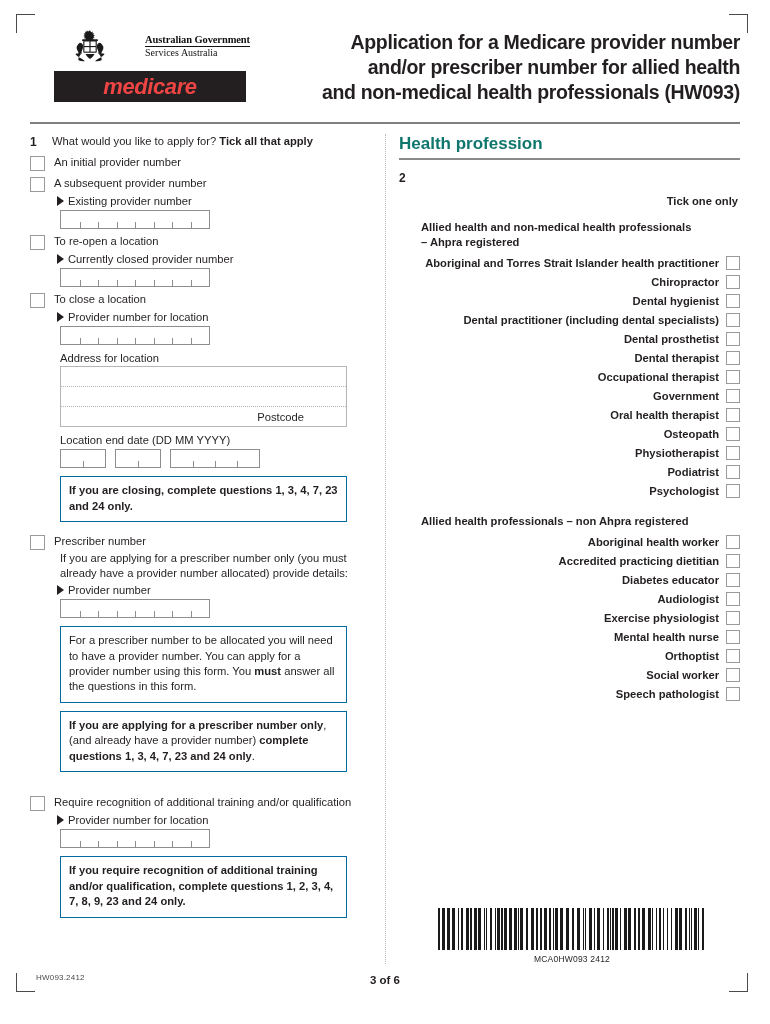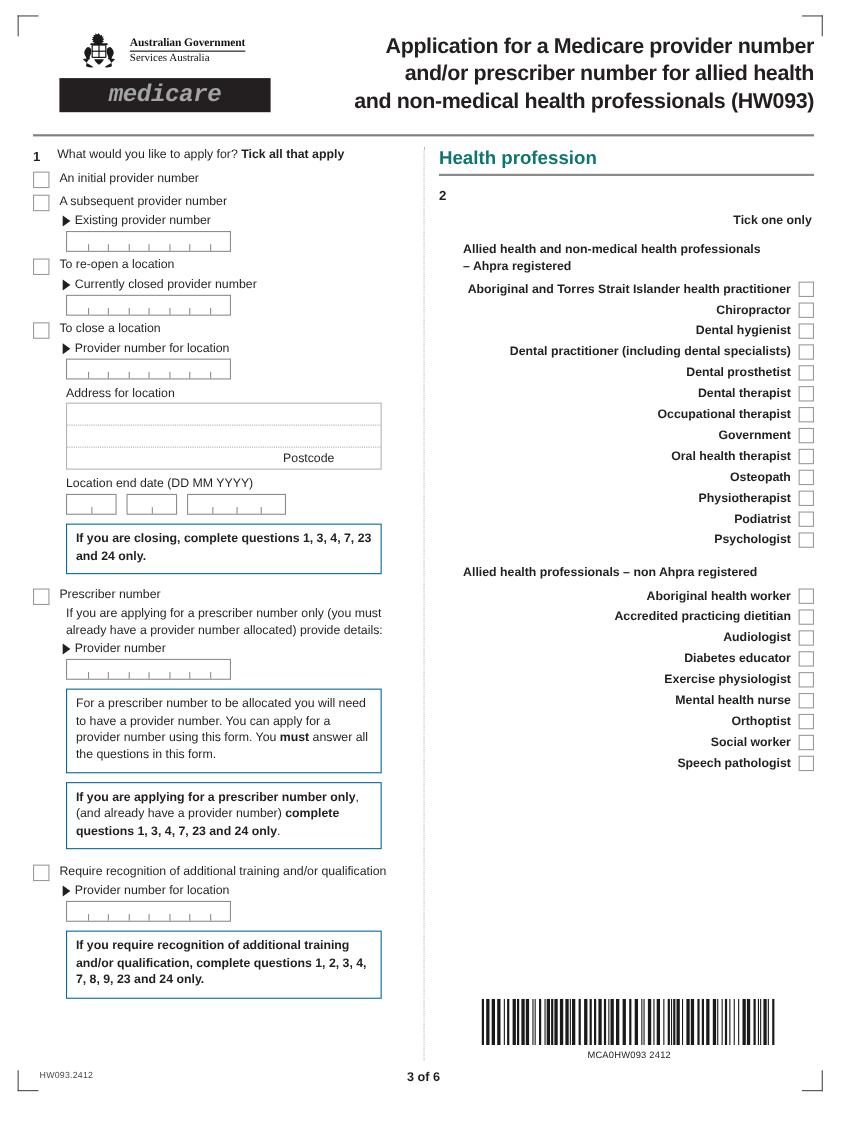--- a/index.html
+++ b/index.html
@@ -39,22 +39,23 @@
   }
   .brand {
     position: absolute;
     left: 24px;
     top: 2px;
     width: 196px;
   }
   .crest-row {
     display: flex;
     align-items: center;
-    gap: 10px;
+    gap: 22px;
     margin-left: 18px;
+    justify-content: space-between;
   }
   .crest {
     width: 36px;
     height: 36px;
     flex: 0 0 36px;
   }
   .govtext {
     line-height: 1.05;
   }
   .govtext .g1 {
@@ -77,26 +78,26 @@
   .medicare-bar {
     margin-top: 7px;
     background: #231f20;
     width: 192px;
     height: 31px;
     display: flex;
     align-items: center;
     justify-content: center;
   }
   .medicare-bar span {
-    color: #a3a3a3;
+    color: #ef4444;
     font-style: italic;
     font-weight: bold;
     font-size: 22px;
     letter-spacing: -0.4px;
-    font-family: Liberation Mono, monospace;
+    font-family: Liberation Sans, sans-serif;
   }
   .form-title {
     position: absolute;
     right: 0;
     top: 4px;
     width: 500px;
     text-align: right;
     font-weight: bold;
     font-size: 19.5px;
     line-height: 1.27;
@@ -547,21 +548,21 @@
     <div class="cell"></div>
       <div class="cell"></div>
     <div class="cell"></div>
       <div class="cell"></div>
   </div>
 
   <div class="note"><span>For a prescriber number to be allocated you will need to have a provider number. You can apply for a provider number using this form. You </span><span class="bld">must</span><span> answer all the questions in this form.</span></div>
 
   <div class="note"><span class="bld">If you are applying for a prescriber number only</span><span class="reg">, (and already have a provider number) </span><span class="bld">complete questions 1, 3, 4, 7, 23 and 24 only</span><span class="reg">.</span></div>
 
-  <div class="cbline" style="margin-top:13px">
+  <div class="cbline" style="margin-top:23px">
     <div class="cbox"></div>
     <div class="cblabel">Require recognition of additional training and/or qualification</div>
   </div>
   <div class="arrowline">
     <div class="arrow"></div>
     <div class="arrowlabel">Provider number for location</div>
   </div>
   <div class="comb w150">
     <div class="cell"></div>
       <div class="cell"></div>
@@ -651,25 +652,25 @@
   <div class="prof-list">
     <div class="prof-row">
         <span class="prof-label">Aboriginal health worker</span>
         <span class="prof-box"></span>
       </div>
     <div class="prof-row">
         <span class="prof-label">Accredited practicing dietitian</span>
         <span class="prof-box"></span>
       </div>
     <div class="prof-row">
+        <span class="prof-label">Diabetes educator</span>
+        <span class="prof-box"></span>
+      </div>
+    <div class="prof-row">
         <span class="prof-label">Audiologist</span>
-        <span class="prof-box"></span>
-      </div>
-    <div class="prof-row">
-        <span class="prof-label">Diabetes educator</span>
         <span class="prof-box"></span>
       </div>
     <div class="prof-row">
         <span class="prof-label">Exercise physiologist</span>
         <span class="prof-box"></span>
       </div>
     <div class="prof-row">
         <span class="prof-label">Mental health nurse</span>
         <span class="prof-box"></span>
       </div>

